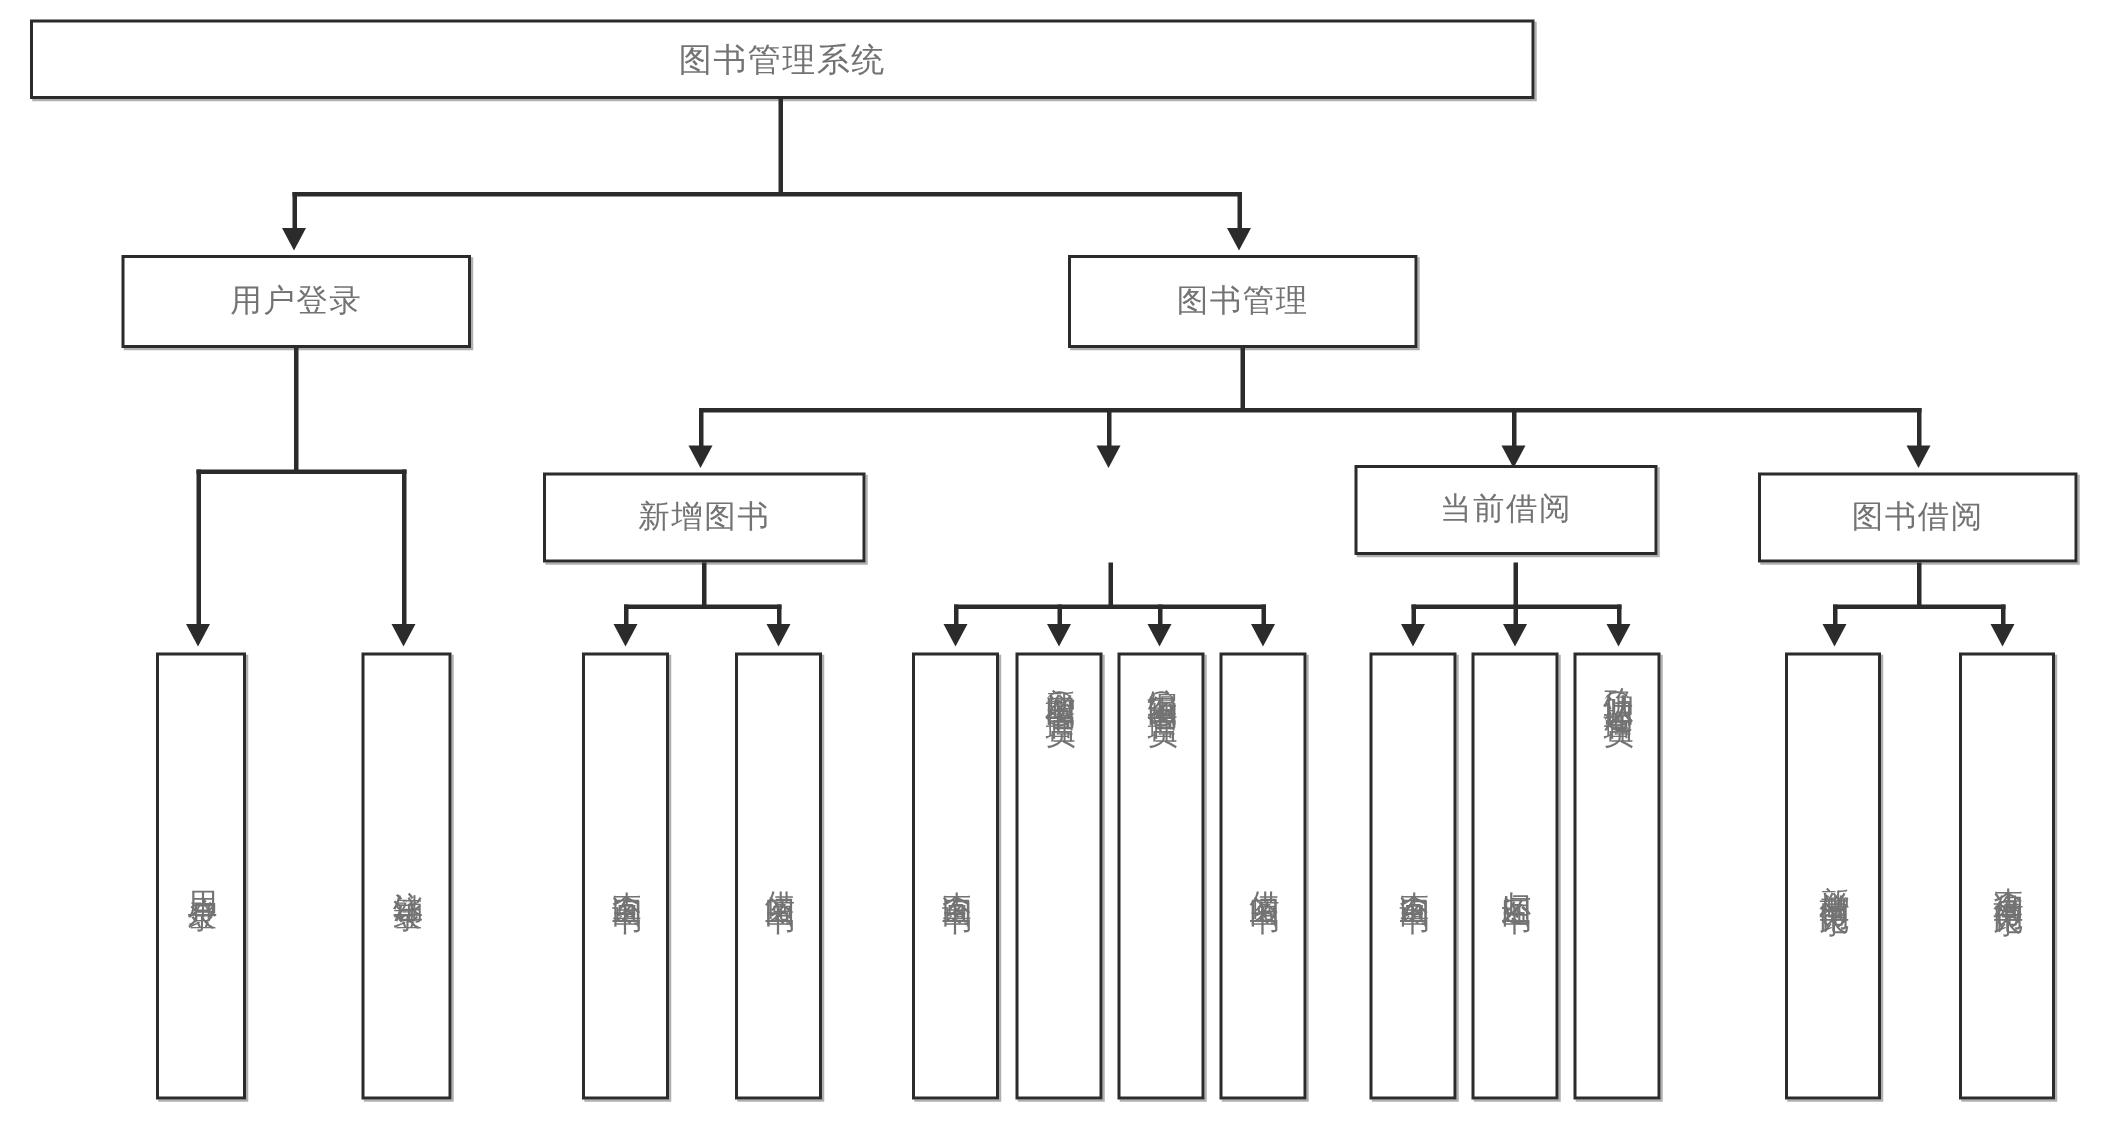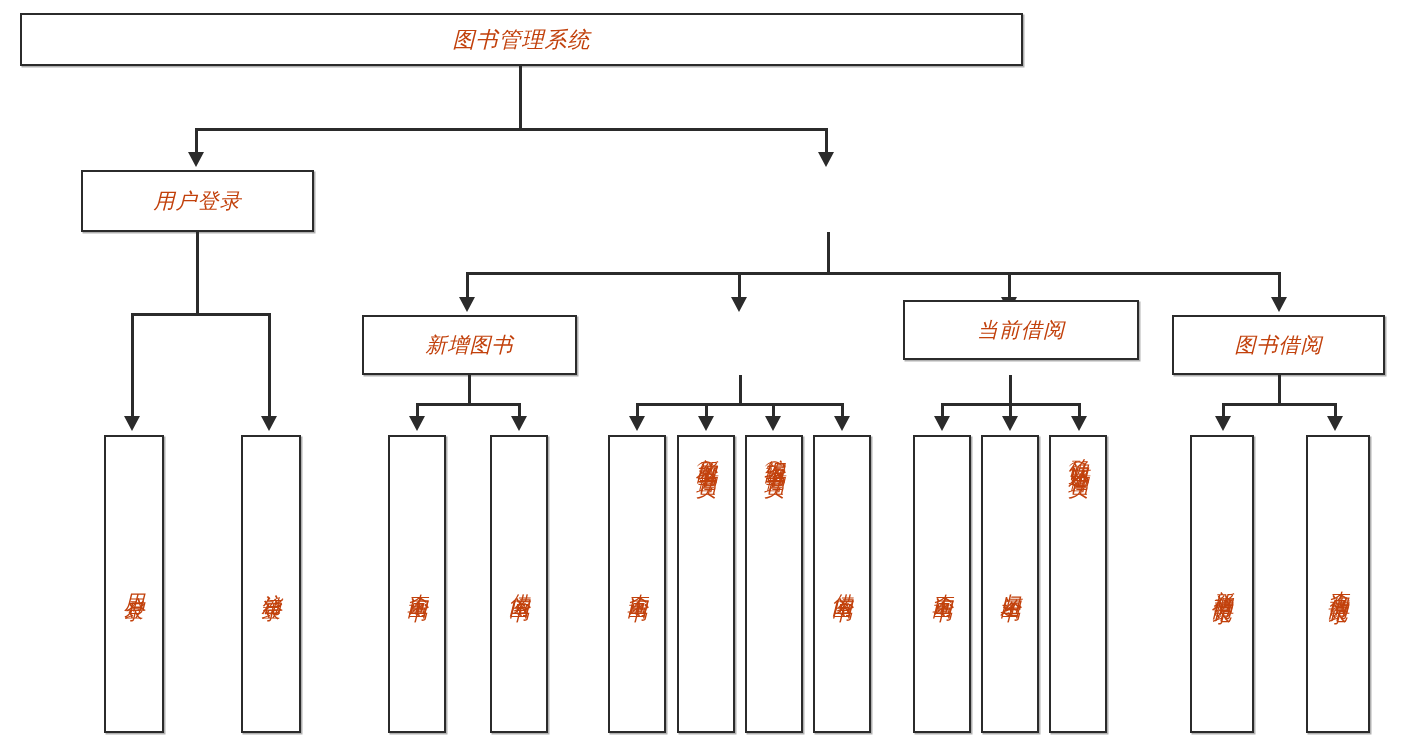--- a/index.html
+++ b/index.html
@@ -25,23 +25,22 @@
     display:flex;
     align-items:center;
     justify-content:center;
     text-align:center;
     box-shadow:1.5px 1.5px 0 rgba(80,80,80,.45);
   }
   .node .label{
     font-size:21px;
     line-height:1.25;
     letter-spacing:1px;
-    color:#c2410c;
+    color:#737373;
     white-space:nowrap;
-    font-style:italic;
   }
   
   .node.root .label{font-size:22px;}
   
   .node.leaf{
     align-items:flex-start;
     padding-top:6px;
   }
   .node.leaf .label{
     writing-mode:vertical-rl;
@@ -94,20 +93,23 @@
 
   <div class="hline" style="left:195px;top:128px;width:633px;"></div>
 
   <div class="vline" style="left:195px;top:128px;height:27px;"></div>
   <div class="arrow" style="left:188px;top:152px;"></div>
   <div class="vline" style="left:825px;top:128px;height:27px;"></div>
   <div class="arrow" style="left:818px;top:152px;"></div>
 
   <div class="node" style="left:81px;top:170px;width:233px;height:62px;">
     <span class="label">用户登录</span>
+  </div>
+  <div class="node" style="left:712px;top:170px;width:233px;height:62px;">
+    <span class="label">图书管理</span>
   </div>
 
   <div class="vline" style="left:196px;top:232px;height:83px;"></div>
   <div class="hline" style="left:131px;top:313px;width:140px;"></div>
   <div class="vline" style="left:131px;top:313px;height:105px;"></div>
   <div class="arrow" style="left:124px;top:416px;"></div>
   <div class="vline" style="left:268px;top:313px;height:105px;"></div>
   <div class="arrow" style="left:261px;top:416px;"></div>
 
   <div class="vline" style="left:827px;top:232px;height:42px;"></div>
@@ -117,21 +119,21 @@
   <div class="vline" style="left:738px;top:272px;height:27px;"></div>
   <div class="arrow" style="left:731px;top:297px;"></div>
   <div class="vline" style="left:1008px;top:272px;height:27px;"></div>
   <div class="arrow" style="left:1001px;top:297px;"></div>
   <div class="vline" style="left:1278px;top:272px;height:27px;"></div>
   <div class="arrow" style="left:1271px;top:297px;"></div>
 
   <div class="node" style="left:362px;top:315px;width:215px;height:60px;">
     <span class="label">新增图书</span>
   </div>
-  <div class="node" style="left:903px;top:300px;width:236px;height:60px;">
+  <div class="node" style="left:903px;top:310px;width:202px;height:60px;">
     <span class="label">当前借阅</span>
   </div>
   <div class="node" style="left:1172px;top:315px;width:213px;height:60px;">
     <span class="label">图书借阅</span>
   </div>
 
   <div class="vline" style="left:468px;top:375px;height:30px;"></div>
   <div class="hline" style="left:416px;top:403px;width:105px;"></div>
   <div class="vline" style="left:416px;top:403px;height:15px;"></div>
   <div class="arrow" style="left:409px;top:416px;"></div>

